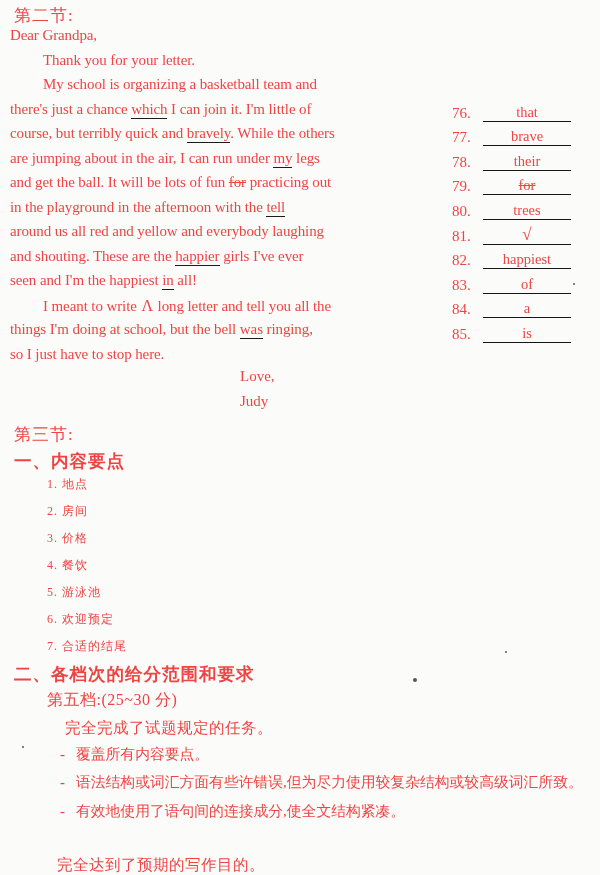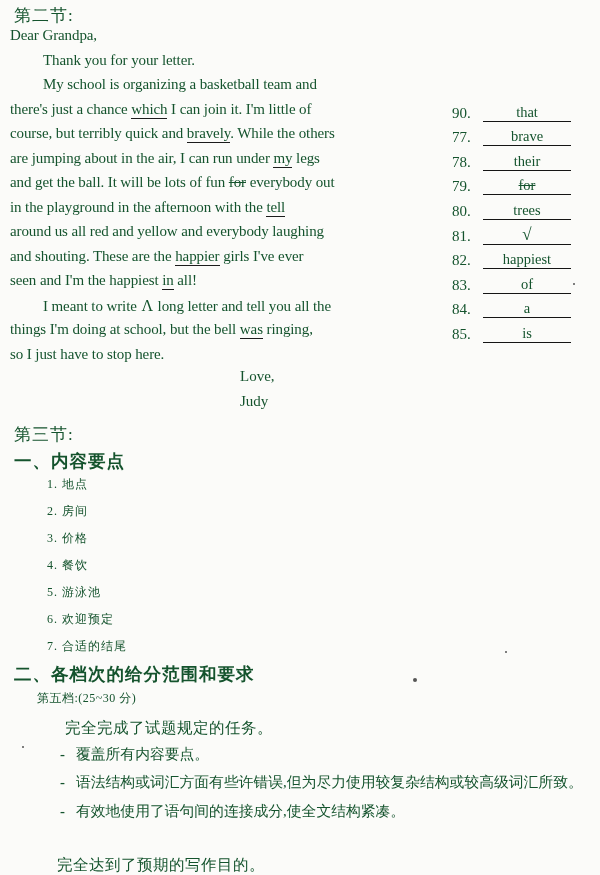--- a/index.html
+++ b/index.html
@@ -1,18 +1,18 @@
 <!DOCTYPE html>
 <html><head>
 <meta charset="utf-8">
 <style>
   html,body{margin:0;padding:0;background:#e8e8e6;}
   .page{
     position:relative;width:600px;height:875px;margin:0 auto;
-    background:#fbfbf9;color:#14532d;overflow:hidden;
+    background:#fbfbf9;color:#ef4444;overflow:hidden;
     font-family:"Liberation Serif","DejaVu Serif",serif;
   }
   
   .abs{position:absolute;white-space:nowrap;}
   .sec-label{font-size:17px;letter-spacing:1px;}
   #sec2{left:14px;top:4px;}
   #sec3{left:14px;top:423px;}
   .cn-heading{font-size:17.5px;font-weight:bold;letter-spacing:1px;}
   #h-points{left:14px;top:449px;}
   #h-bands{left:14px;top:662px;}
@@ -31,21 +31,21 @@
   .ans-num{font-size:15px;width:31px;}
   .ans-line{
     display:inline-block;width:88px;border-bottom:1.4px solid #151515;
     text-align:center;font-size:14.5px;line-height:17px;
   }
   .ans-word.strike{text-decoration:line-through;}
   .ans-word.check{font-size:17px;font-weight:bold;line-height:18px;}
   
   .points{position:absolute;left:47px;top:476px;}
   .point{height:27px;font-size:12px;letter-spacing:1px;}
-  #band-title{left:37px;top:690px;font-size:12px;letter-spacing:0.5px;}
+  #band-title{left:47px;top:690px;font-size:16px;letter-spacing:0.5px;}
   #band-intro{left:65px;top:718px;font-size:15.5px;letter-spacing:0.5px;}
   .bullets{position:absolute;left:60px;top:745px;}
   .bullet{height:28.4px;font-size:14.8px;white-space:nowrap;}
   .bullet .dash{font-weight:bold;margin-right:11px;}
   #band-outro{left:57px;top:855px;font-size:15.5px;letter-spacing:0.5px;}
   
   .speck{position:absolute;background:#555;border-radius:50%;}
 </style>
 </head>
 <body>
@@ -54,38 +54,38 @@
 
   <div class="abs sec-label" id="sec2">第二节:</div>
 
   <div class="letter">
       <div class="letter-line"><span>Dear Grandpa,</span></div>
       <div class="letter-line indent"><span>Thank you for your letter.</span></div>
       <div class="letter-line indent"><span>My school is organizing a basketball team and</span></div>
       <div class="letter-line"><span>there's just a chance </span><span class="u">which</span><span> I can join it. I'm little of</span></div>
       <div class="letter-line"><span>course, but terribly quick and </span><span class="u">bravely</span><span>. While the others</span></div>
       <div class="letter-line"><span>are jumping about in the air, I can run under </span><span class="u">my</span><span> legs</span></div>
-      <div class="letter-line"><span>and get the ball. It will be lots of fun </span><span class="strike">for</span><span> everybody out</span></div>
+      <div class="letter-line"><span>and get the ball. It will be lots of fun </span><span class="strike">for</span><span> practicing out</span></div>
       <div class="letter-line"><span>in the playground in the afternoon with the </span><span class="u">tell</span></div>
       <div class="letter-line"><span>around us all red and yellow and everybody laughing</span></div>
       <div class="letter-line"><span>and shouting. These are the </span><span class="u">happier</span><span> girls I've ever</span></div>
       <div class="letter-line"><span>seen and I'm the happiest </span><span class="u">in</span><span> all!</span></div>
       <div class="letter-line indent"><span>I meant to write </span><span class="caret">Λ</span><span> long letter and tell you all the</span></div>
       <div class="letter-line"><span>things I'm doing at school, but the bell </span><span class="u">was</span><span> ringing,</span></div>
       <div class="letter-line"><span>so I just have to stop here.</span></div>
     </div>
 
   <div class="closing">
     <div>Love,</div>
     <div>Judy</div>
   </div>
 
   <div class="answers">
       <div class="ans-row">
-        <span class="ans-num">90.</span>
+        <span class="ans-num">76.</span>
         <span class="ans-line"><span class="ans-word plain">that</span></span>
       </div>
       <div class="ans-row">
         <span class="ans-num">77.</span>
         <span class="ans-line"><span class="ans-word plain">brave</span></span>
       </div>
       <div class="ans-row">
         <span class="ans-num">78.</span>
         <span class="ans-line"><span class="ans-word plain">their</span></span>
       </div>

